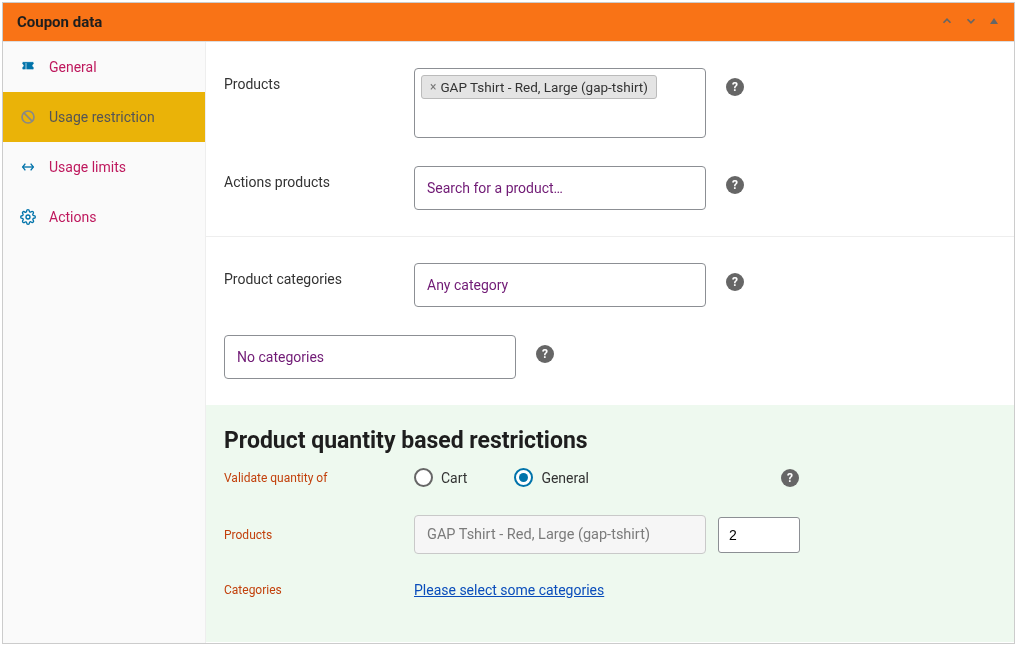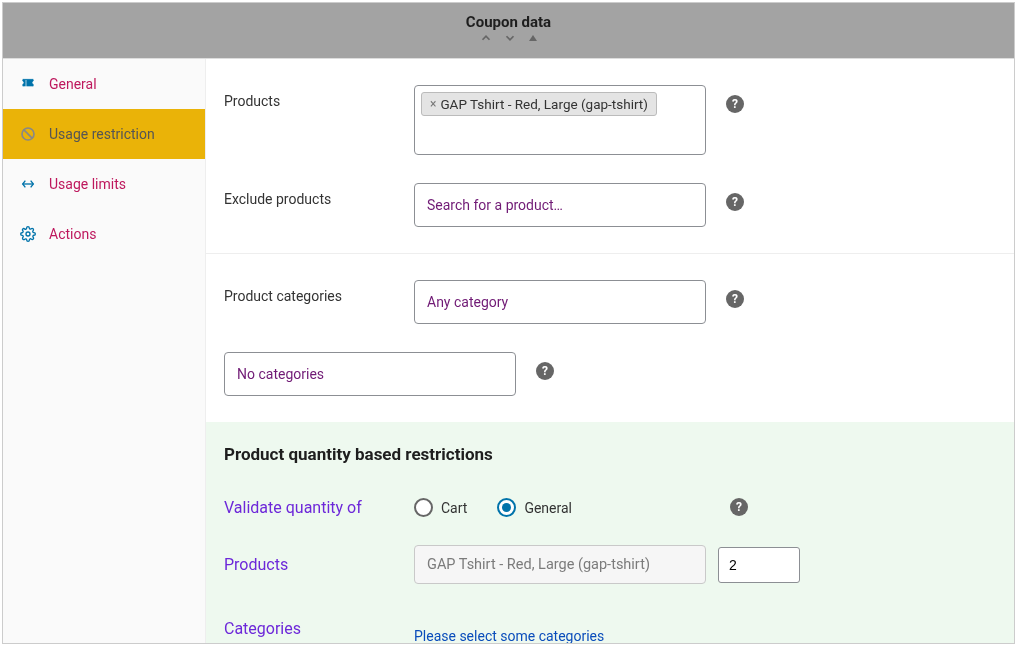--- a/index.html
+++ b/index.html
@@ -18,22 +18,21 @@
   display: flex;
   flex-direction: column;
   overflow: hidden;
 }
 .panel-header {
   display: flex;
   align-items: center;
   justify-content: space-between;
   padding: 10px 14px;
   border-bottom: 1px solid #ddd;
-  background: #a3a3a3;
-  flex-direction: column;
+  background: #f97316;
 }
 .panel-title {
   font-size: 15px;
   font-weight: 700;
   color: #1e1e1e;
 }
 .header-controls {
   display: flex;
   align-items: center;
   gap: 10px;
@@ -141,29 +140,28 @@
   cursor: help;
 }
 .divider {
   border-top: 1px solid #eee;
 }
 .qty-section {
   background: #eef9ef;
   padding: 22px 18px 30px;
 }
 .qty-title {
-  font-size: 17px;
+  font-size: 23px;
   font-weight: 700;
   color: #1e1e1e;
-  margin-bottom: 20px;
 }
 .radio-row {
   display: flex;
-  align-items: flex-start;
-  gap: 30px;
+  align-items: center;
+  gap: 47px;
 }
 .radio-opt {
   display: flex;
   align-items: center;
   gap: 8px;
   cursor: pointer;
   font-size: 14px;
 }
 .radio-circle {
   width: 19px;
@@ -184,45 +182,45 @@
   display: none;
 }
 .radio-opt.selected .radio-dot { display: block; }
 .qty-row {
   display: flex;
   align-items: center;
   padding: 14px 0;
 }
 .qty-label {
   width: 190px;
-  color: #6d28d9;
-  font-size: 16px;
+  color: #c2410c;
+  font-size: 12px;
 }
 .readonly-box {
   border: 1px solid #c9c9c9;
   background: #f6f6f6;
   border-radius: 4px;
   padding: 10px 12px;
   color: #7b7b7b;
   font-size: 14.5px;
   width: 292px;
 }
 .num-input {
   margin-left: 12px;
   width: 82px;
   border: 1px solid #8c8f94;
   border-radius: 3px;
   padding: 9px 10px;
   font-size: 14px;
 }
 .link {
   color: #0a4dbb;
+  text-decoration: underline;
   cursor: pointer;
   font-size: 14px;
-  margin-top: 16px;
 }
 .help-icon-inline {
   width: 18px;
   height: 18px;
   border-radius: 50%;
   background: #666;
   color: #fff;
   font-size: 12px;
   font-weight: 700;
   display: inline-flex;
@@ -305,21 +303,21 @@
               <span class="tag">
                 <span class="x">×</span>
                 <span>GAP Tshirt - Red, Large (gap-tshirt)</span>
               </span>
             </div>
             <span class="help-icon">?</span>
           </div>
         </div>
 
         <div class="form-row">
-          <div class="form-label">Exclude products</div>
+          <div class="form-label">Actions products</div>
           <div class="form-field">
             <div class="multiselect single-ht">
               <span class="placeholder">Search for a product…</span>
             </div>
             <span class="help-icon">?</span>
           </div>
         </div>
       </div>
 
       <div class="divider"></div>

